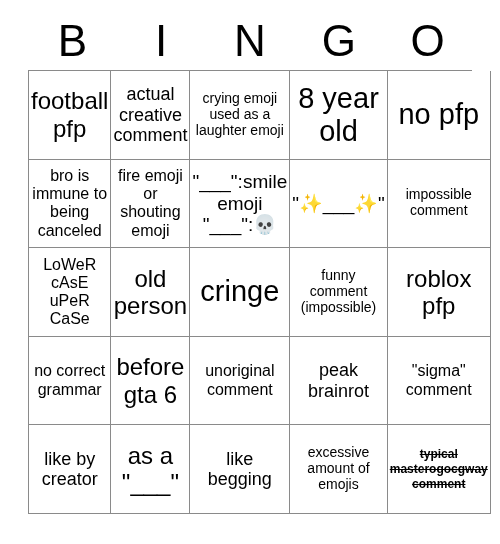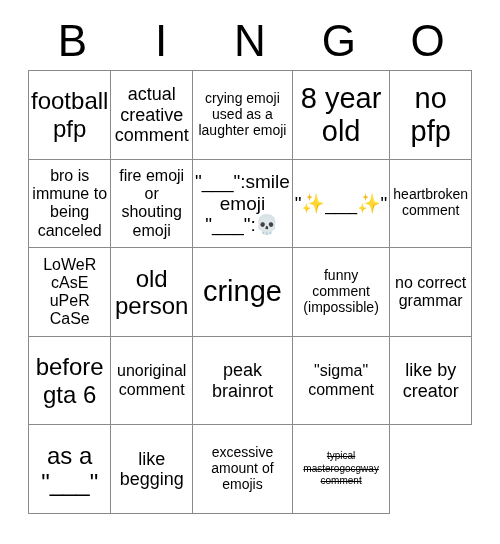--- a/index.html
+++ b/index.html
@@ -75,21 +75,21 @@
     word-wrap: break-word;
   }
 
   
   .fs-xxl .txt { font-size: 29px; }
   .fs-xl  .txt { font-size: 24px; }
   .fs-l   .txt { font-size: 18px; }
   .fs-m   .txt { font-size: 19px; }
   .fs-s   .txt { font-size: 16px; }
   .fs-xs  .txt { font-size: 14px; }
-  .fs-tiny .txt { font-size: 10px; font-weight: normal; text-decoration: line-through; line-height: 1.25; }
+  .fs-tiny .txt { font-size: 12px; font-weight: bold; text-decoration: line-through; line-height: 1.25; }
 
   
   .emoji { font-size: 1.05em; }
   .cell.overflow .txt { position: relative; }
 </style>
 </head>
 <body>
 
 <div class="card">
 
@@ -125,34 +125,37 @@
     <div class="cell fs-s">
         <span class="txt">fire emoji or shouting emoji</span>
       </div>
     <div class="cell fs-m">
         <span class="txt emoji">"___":smile emoji "___":💀</span>
       </div>
     <div class="cell fs-m">
         <span class="txt emoji">"✨___✨"</span>
       </div>
     <div class="cell fs-xs">
-        <span class="txt">heartbroken comment</span>
+        <span class="txt">impossible comment</span>
       </div>
 
     <div class="cell fs-s">
         <span class="txt">LoWeR cAsE uPeR CaSe</span>
       </div>
     <div class="cell fs-xl">
         <span class="txt">old person</span>
       </div>
     <div class="cell fs-xxl">
         <span class="txt">cringe</span>
       </div>
     <div class="cell fs-xs">
         <span class="txt">funny comment (impossible)</span>
+      </div>
+    <div class="cell fs-xl">
+        <span class="txt">roblox pfp</span>
       </div>
 
     <div class="cell fs-s">
         <span class="txt">no correct grammar</span>
       </div>
     <div class="cell fs-xl">
         <span class="txt">before gta 6</span>
       </div>
     <div class="cell fs-s">
         <span class="txt">unoriginal comment</span>

